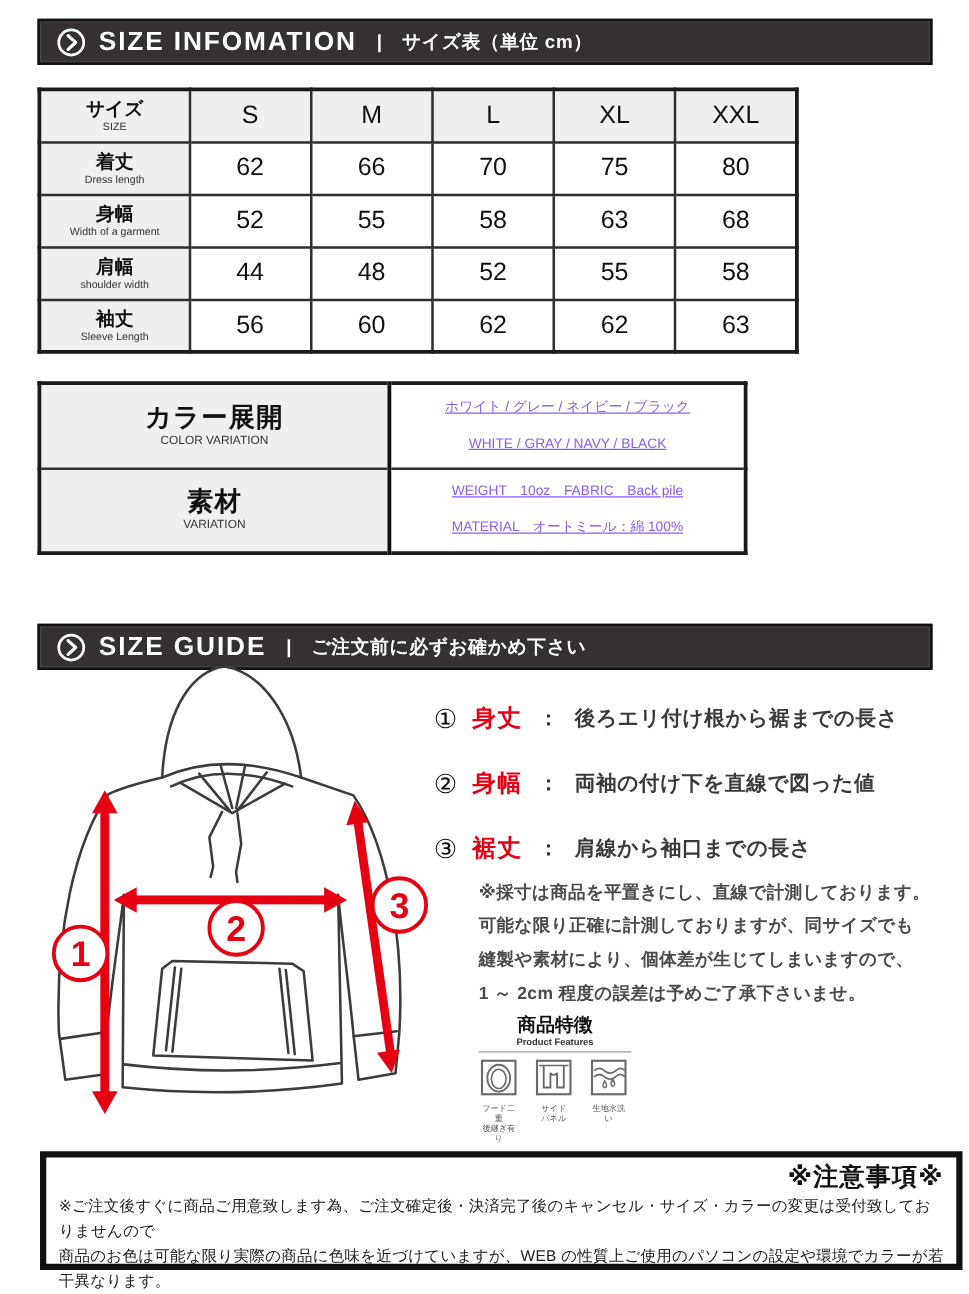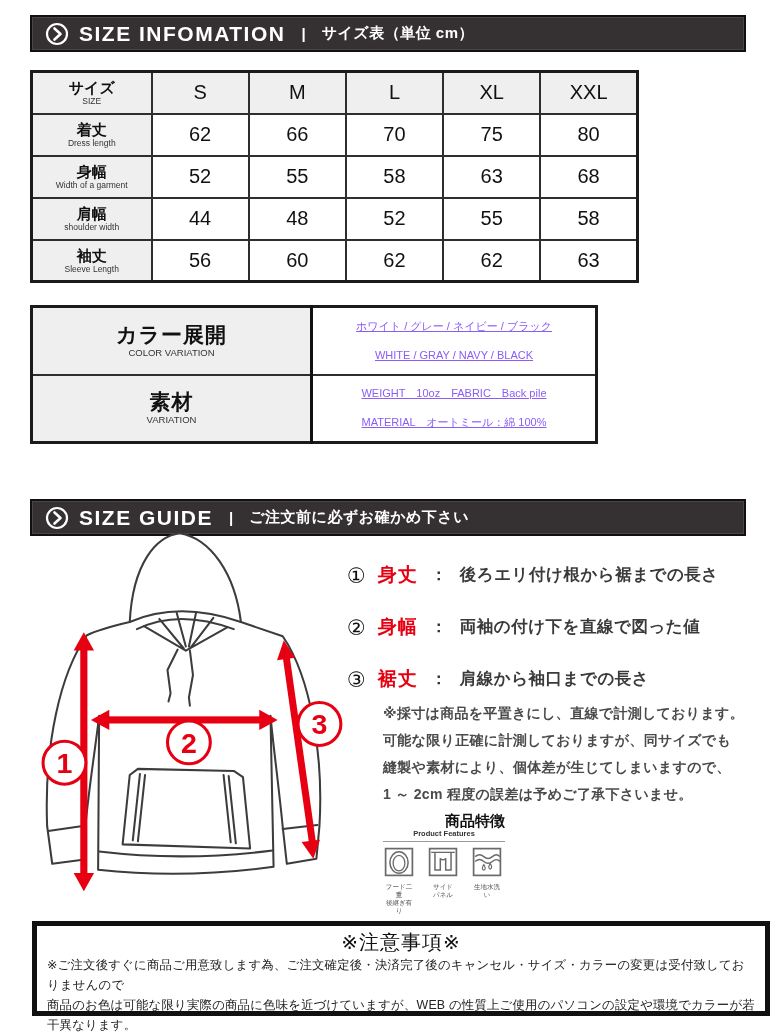--- a/index.html
+++ b/index.html
@@ -45,31 +45,31 @@
   .guide-item { display:flex; align-items:center; height:30px; margin-bottom:22px; }
   .gi-num { font-size:21px; color:#111; line-height:1; }
   .gi-label { font-size:19px; font-weight:bold; color:#e60012; margin-left:12px; letter-spacing:1px; }
   .gi-colon { font-size:16px; font-weight:bold; color:#333; margin:0 13px; }
   .gi-desc { font-size:16.5px; font-weight:bold; color:#3a3a3a; letter-spacing:0.5px; }
 
   .guide-notes { position:absolute; left:383px; top:700px; font-size:14px; font-weight:bold;
                  color:#4a4a4a; line-height:27px; letter-spacing:0.3px; }
 
   .features { position:absolute; left:383px; top:813px; width:122px; }
-  .feat-title-ja { text-align:right; font-size:15px; font-weight:bold; color:#111; line-height:16px; }
+  .feat-title-ja { text-align:center; font-size:15px; font-weight:bold; color:#111; line-height:16px; }
   .feat-title-en { text-align:center; font-size:7.5px; font-weight:bold; color:#333; line-height:10px;
                    border-bottom:1px solid #999; padding-bottom:2px; margin-bottom:5px; }
   .feat-row { display:flex; gap:12px; }
   .feat-item { width:32px; text-align:center; }
   .feat-label { font-size:6.5px; color:#555; line-height:8px; white-space:pre-line; margin-top:2px; }
 
   
   .caution { position:absolute; left:32px; top:921px; width:738px; height:95px;
              border:5px solid #111; background:#fff; padding:3px 10px 0 10px; }
-  .caution-title { text-align:center; font-size:20px; font-weight:normal; color:#111;
+  .caution-title { text-align:right; font-size:20px; font-weight:bold; color:#111;
                    letter-spacing:1px; line-height:26px; }
   .caution-line { font-size:12.4px; color:#222; line-height:20px; letter-spacing:0.2px; }
 
   .diagram { position:absolute; left:15px; top:520px; }
 </style>
 </head>
 <body>
 
 <div class="page">
 

